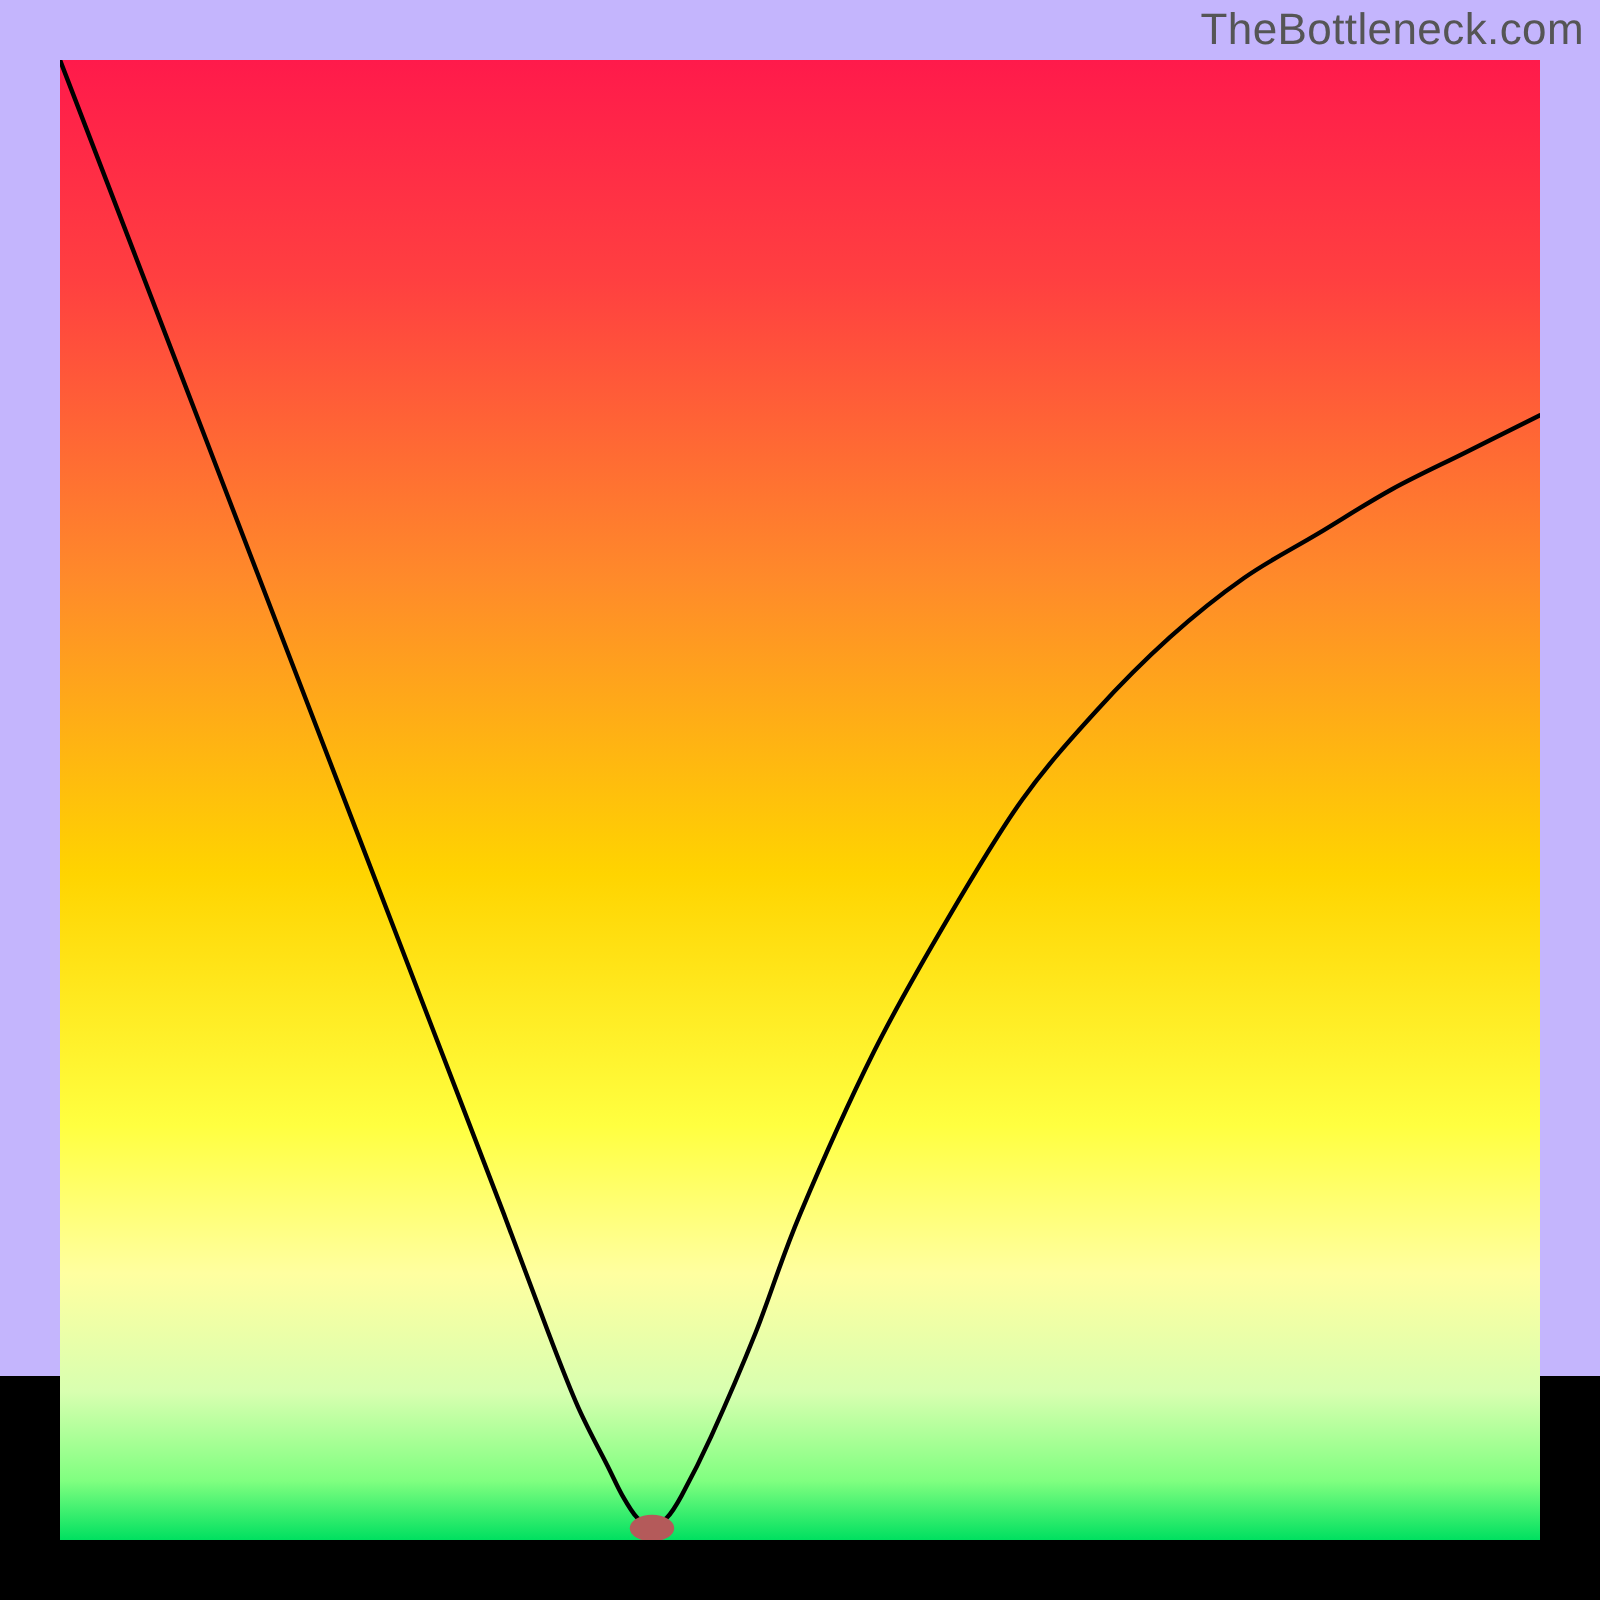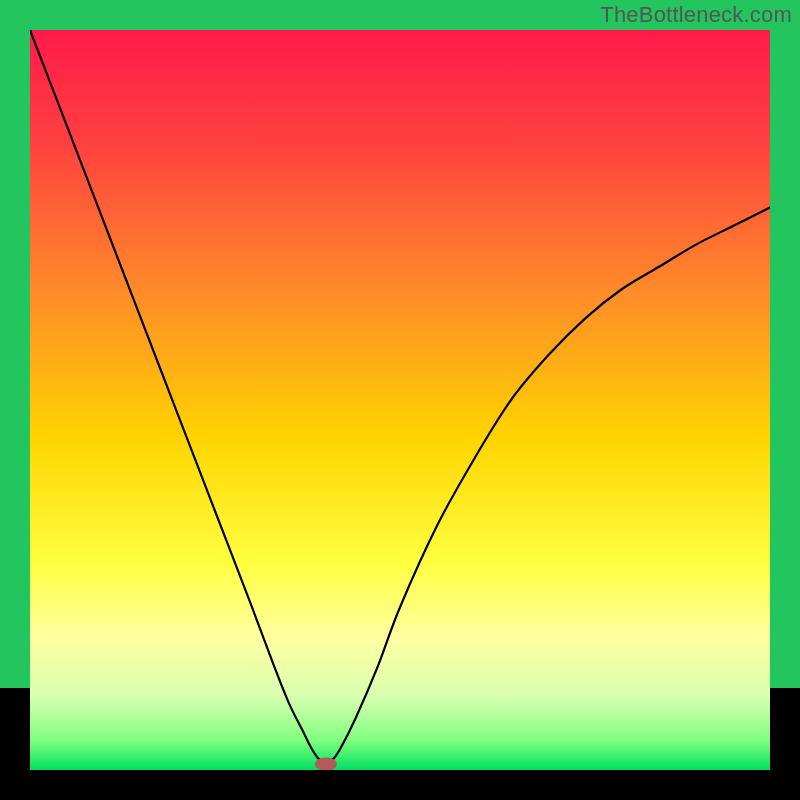--- a/index.html
+++ b/index.html
@@ -8,21 +8,21 @@
     width: 800px;
     height: 800px;
     overflow: hidden;
     background: #000;
     font-family: Arial, Helvetica, sans-serif;
   }
   .frame {
     position: relative;
     width: 800px;
     height: 688px;
-    background: #22c55e;
+    background: #c4b5fd;
   }
   .watermark {
     position: absolute;
     top: 2px;
     right: 8px;
     color: #555;
     font-size: 22px;
     font-weight: 500;
     letter-spacing: 0.2px;
     z-index: 10;

